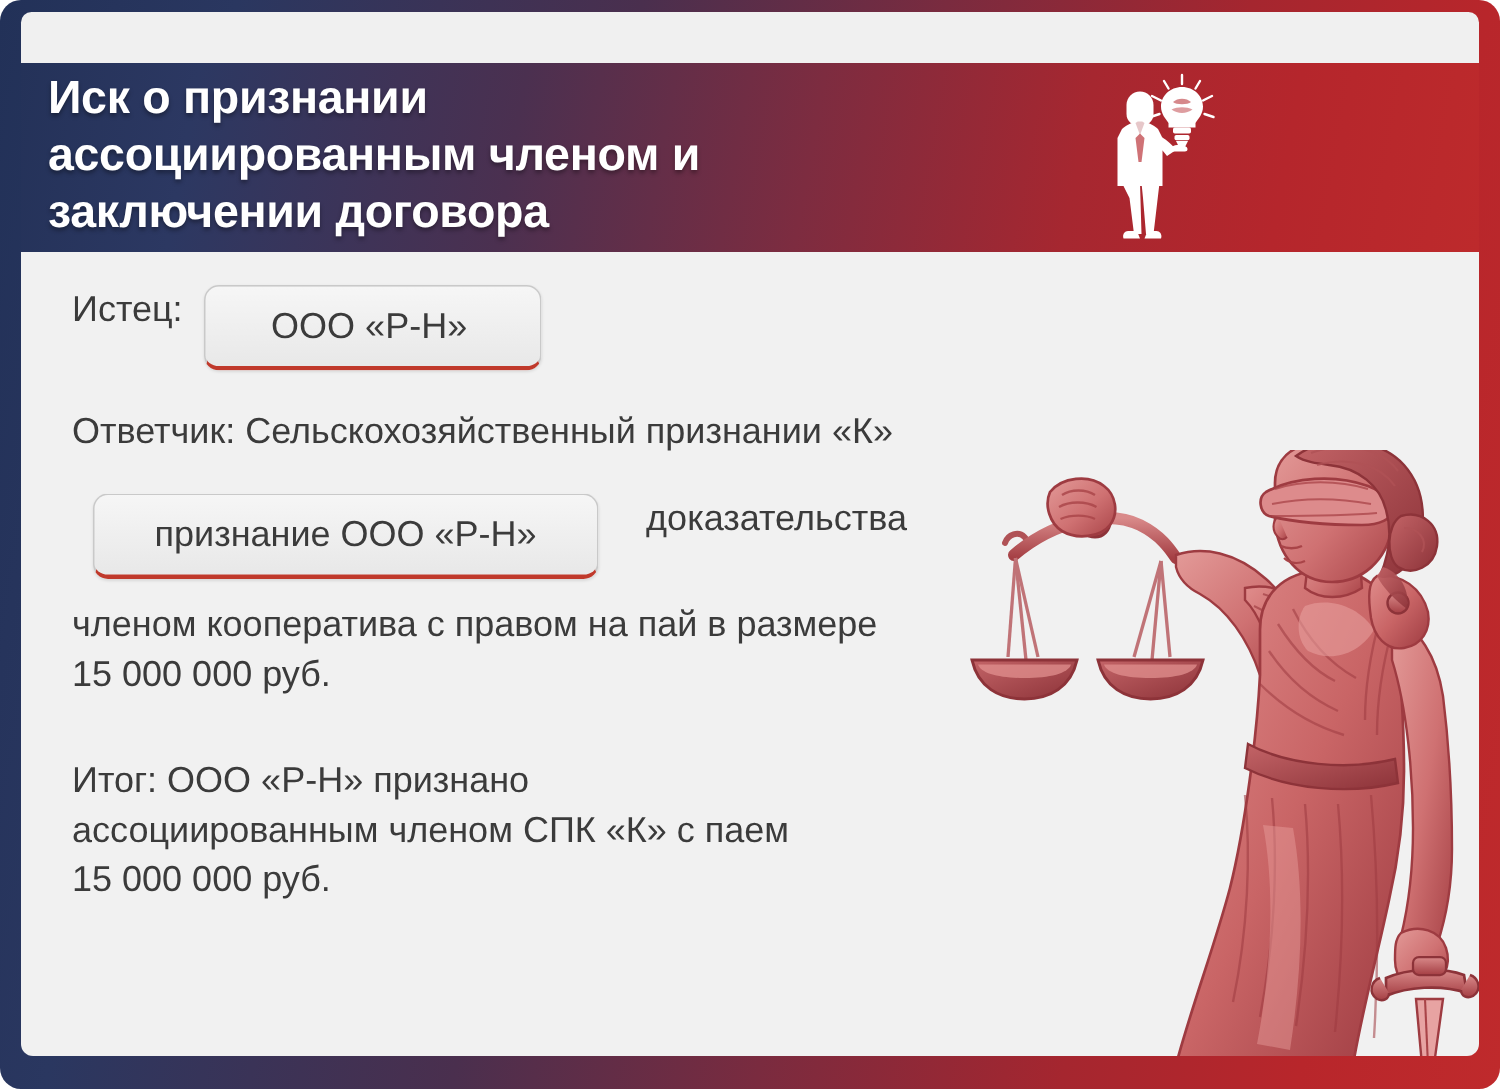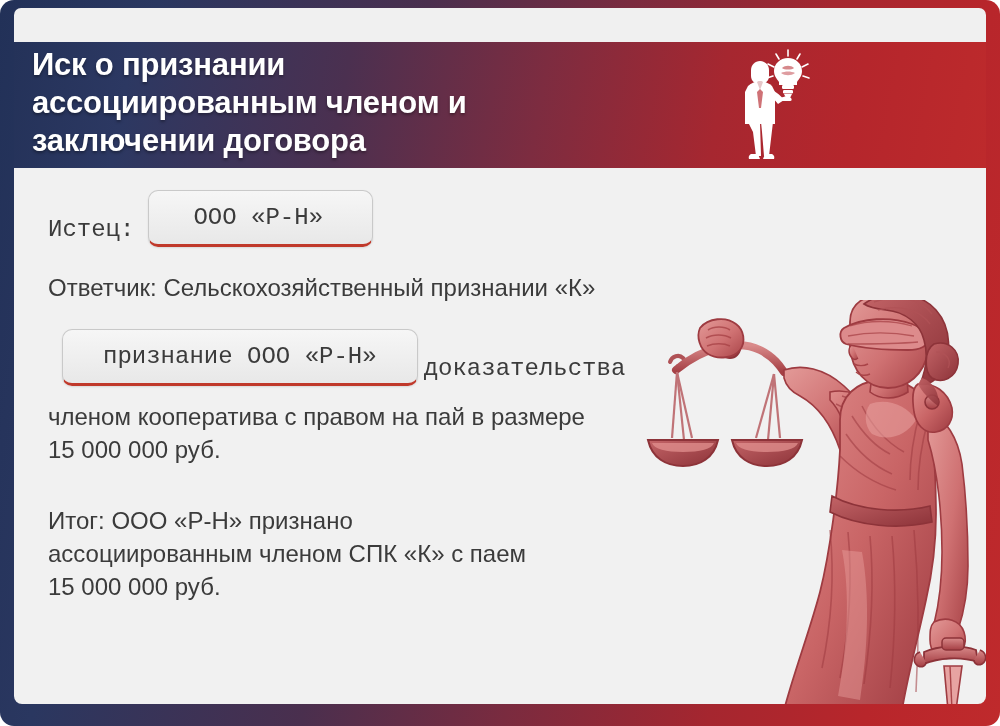--- a/index.html
+++ b/index.html
@@ -106,23 +106,22 @@
     width: 660px;
   }
   .row {
     display: block;
     color: #3b3b3b;
     font-size: 24px;
     line-height: 34px;
   }
   .row-inline {
     display: flex;
-    align-items: flex-end;
+    align-items: flex-start;
     flex-wrap: wrap;
-    font-family: Liberation Mono, monospace;
   }
   .label {
     color: #3b3b3b;
     font-size: 24px;
     white-space: nowrap;
   }
 
   
   .chip {
     display: inline-flex;
@@ -137,21 +136,21 @@
     box-shadow: 0 1px 2px rgba(0,0,0,0.10);
     box-sizing: border-box;
   }
   .chip-plaintiff {
     padding: 10px 49px 9px 44px;
     margin-left: 14px;
   }
   .chip-claim {
     padding: 10px 40px 9px 40px;
     margin-left: 14px;
-    margin-right: 6px;
+    margin-right: 32px;
   }
 
   .block {
     color: #3b3b3b;
     font-size: 24px;
     line-height: 33px;
     white-space: pre-line;
   }
 
   .sp-1 { height: 24px; }

